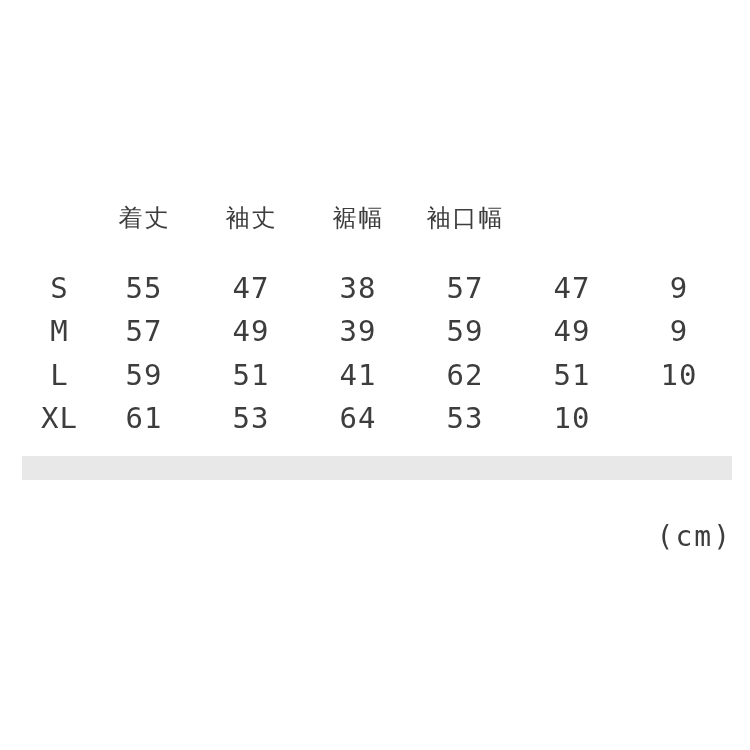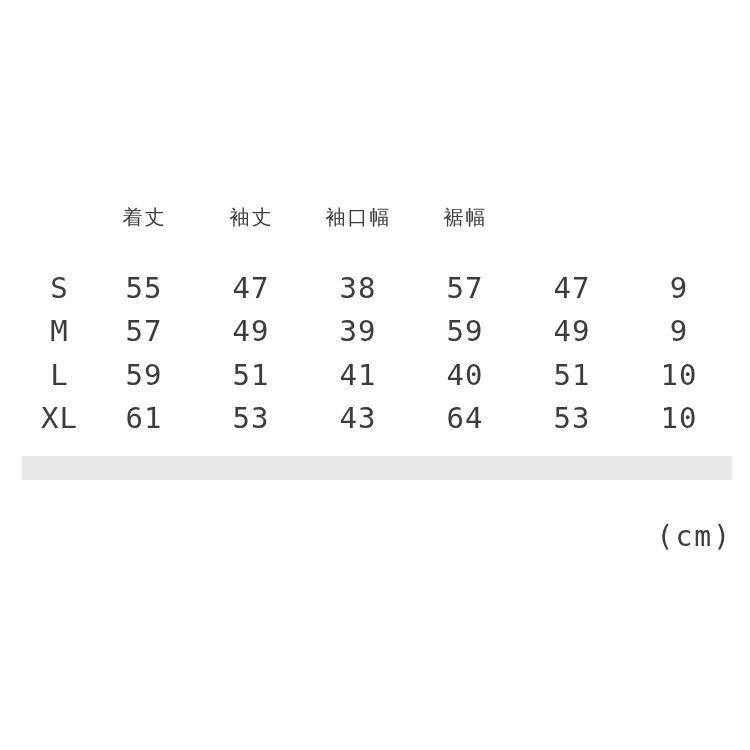--- a/index.html
+++ b/index.html
@@ -24,21 +24,21 @@
     grid-template-columns:62px repeat(6,107px);
     grid-template-rows:45px 26px repeat(4,43.5px);
   }
   .cell{
     display:flex;
     align-items:center;
     justify-content:center;
     white-space:nowrap;
   }
   .header-cell{
-    font-size:20px;
+    font-size:24px;
     letter-spacing:2px;
     text-indent:2px; 
     font-weight:400;
   }
   .mono-cell{
     font-family:"DejaVu Sans Mono","Liberation Mono",monospace;
     font-size:29px;
     letter-spacing:1px;
     text-indent:1px;
     font-weight:400;
@@ -61,22 +61,22 @@
 </head>
 <body>
 
 <div class="canvas">
 
   <div class="size-table">
 
     <div class="cell header-cell"></div>
     <div class="cell header-cell">着丈</div>
     <div class="cell header-cell">袖丈</div>
+    <div class="cell header-cell">裾幅</div>
     <div class="cell header-cell">袖口幅</div>
-    <div class="cell header-cell">裾幅</div>
 
     <div class="spacer-row"></div>
 
     <div class="cell mono-cell">S</div>
     <div class="cell mono-cell">55</div>
     <div class="cell mono-cell">47</div>
     <div class="cell mono-cell">38</div>
     <div class="cell mono-cell">57</div>
     <div class="cell mono-cell">47</div>
     <div class="cell mono-cell">9</div>
@@ -86,28 +86,27 @@
     <div class="cell mono-cell">49</div>
     <div class="cell mono-cell">39</div>
     <div class="cell mono-cell">59</div>
     <div class="cell mono-cell">49</div>
     <div class="cell mono-cell">9</div>
 
     <div class="cell mono-cell">L</div>
     <div class="cell mono-cell">59</div>
     <div class="cell mono-cell">51</div>
     <div class="cell mono-cell">41</div>
-    <div class="cell mono-cell">40</div>
+    <div class="cell mono-cell">62</div>
     <div class="cell mono-cell">51</div>
     <div class="cell mono-cell">10</div>
 
     <div class="cell mono-cell">XL</div>
     <div class="cell mono-cell">61</div>
     <div class="cell mono-cell">53</div>
-    <div class="cell mono-cell">43</div>
     <div class="cell mono-cell">64</div>
     <div class="cell mono-cell">53</div>
     <div class="cell mono-cell">10</div>
   </div>
 
   <div class="divider-bar"></div>
 
   <div class="unit-label">(cm)</div>
 
 </div>

